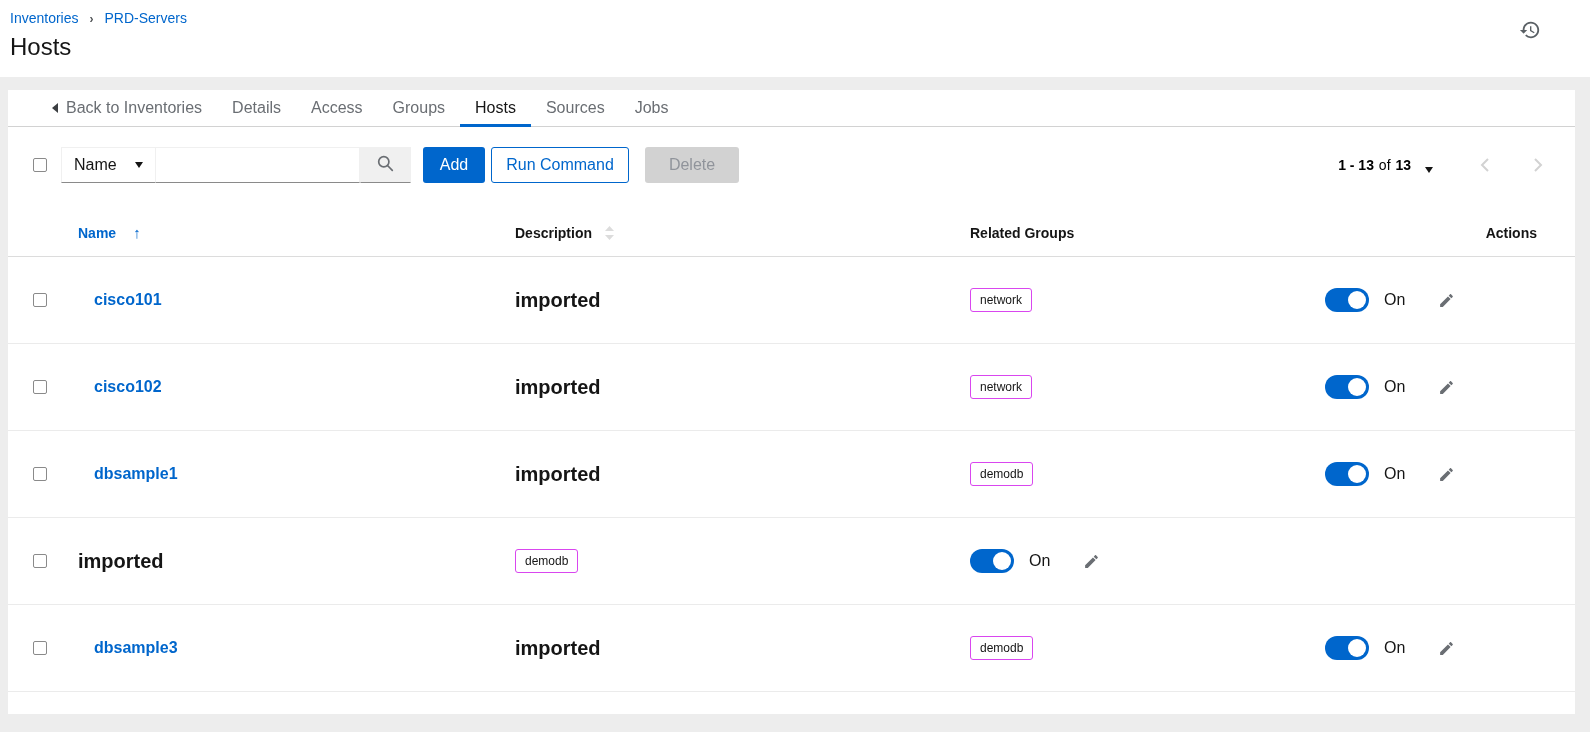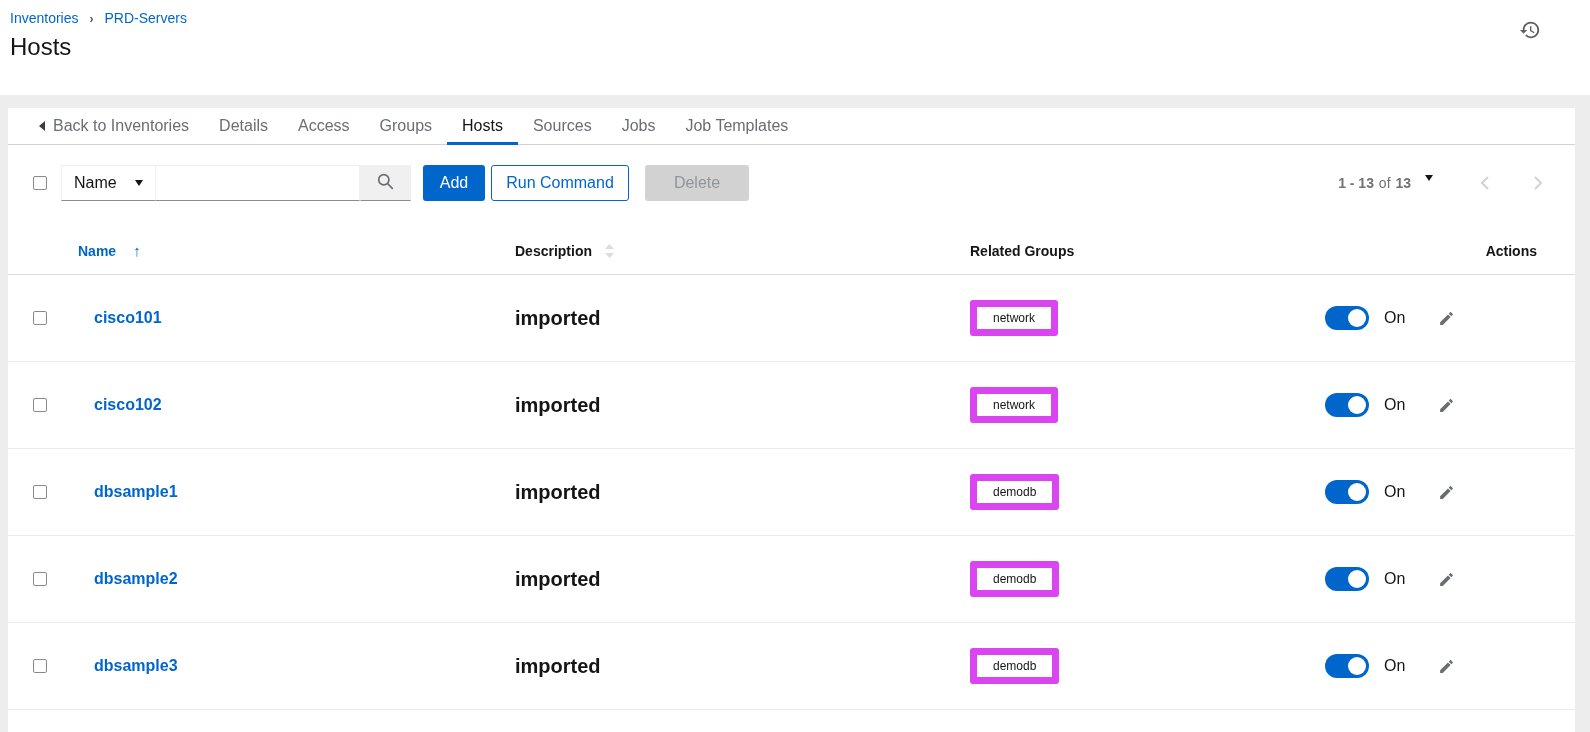--- a/index.html
+++ b/index.html
@@ -3,33 +3,33 @@
 <meta charset="utf-8">
 <style>
   * { box-sizing: border-box; }
   html,body { margin:0; padding:0; }
   body {
     width:1590px; height:732px; overflow:hidden;
     background:#ededed; color:#151515;
     font-family:"Liberation Sans", sans-serif;
   }
   
-  .top-header { background:#fff; height:95px; padding:10px 0 0 10px; position:relative; }
+  .top-header { background:#fff; height:77px; padding:10px 0 0 10px; position:relative; }
   .breadcrumb { display:flex; align-items:center; gap:11px; font-size:14px; }
   .breadcrumb .crumb { color:#0066cc; text-decoration:none; cursor:pointer; }
   .crumb-sep { color:#4f5255; font-size:12px; font-weight:700; padding-top:1px; }
   .page-title { font-size:24px; font-weight:400; margin-top:7px; color:#151515; }
   .history-btn { position:absolute; top:19px; right:48px; width:24px; height:24px;
                  background:none; border:none; padding:0; cursor:pointer; }
 
   
   .card { margin:13px 15px 0 8px; background:#fff; min-height:624px; }
 
   
-  .tabs { display:flex; align-items:stretch; height:37px; border-bottom:1px solid #d2d2d2; padding-left:16px; }
+  .tabs { display:flex; align-items:stretch; height:37px; border-bottom:1px solid #d2d2d2; padding-left:29px; }
   .tab { display:flex; align-items:center; padding:0 15px; font-size:16px; color:#6a6e73;
          position:relative; cursor:pointer; white-space:nowrap; background:none; border:none;
          font-family:inherit; }
   .tab.active { color:#151515; }
   .tab.active::after { content:""; position:absolute; left:0; right:0; bottom:-1px; height:3px; background:#0066cc; }
   .back-tri { width:0; height:0; border-top:5px solid transparent; border-bottom:5px solid transparent;
               border-right:6px solid #3c3f42; margin-right:8px; }
 
   
   .toolbar { display:flex; align-items:center; padding:20px 30px 26px 25px; }
@@ -43,45 +43,45 @@
   .search-input { height:36px; width:204px; border:1px solid #f0f0f0; border-left:none;
                   border-bottom:1px solid #8a8a8a; font-size:16px; padding:0 10px; outline:none;
                   font-family:inherit; }
   .search-btn { height:36px; width:51px; background:#f0f0f0; border:1px solid #f0f0f0;
                 border-bottom:1px solid #8a8a8a; display:flex; align-items:center; justify-content:center;
                 cursor:pointer; }
   .btn { height:36px; border-radius:3px; font-size:16px; font-family:inherit; display:inline-flex;
          align-items:center; justify-content:center; cursor:pointer; }
   .btn-add { background:#0066cc; color:#ffffff; border:none; width:62px; margin-left:12px; }
   .btn-run { background:#fff; color:#0066cc; border:1px solid #0066cc; width:138px; margin-left:6px; }
-  .btn-delete { background:#d2d2d2; color:#90949b; border:none; width:104px; margin-left:16px; cursor:default; }
+  .btn-delete { background:#d2d2d2; color:#90949b; border:none; width:94px; margin-left:16px; cursor:default; }
 
   .pagination { margin-left:auto; display:flex; align-items:center; font-size:14px; }
-  .page-menu { display:flex; align-items:flex-start; gap:14px; background:none; border:none; font-family:inherit;
-               font-size:14px; color:#737373; cursor:pointer; }
+  .page-menu { display:flex; align-items:flex-end; gap:14px; background:none; border:none; font-family:inherit;
+               font-size:14px; color:#000000; cursor:pointer; }
   .page-menu b { font-weight:700; }
   .page-menu .of { font-weight:400; padding:0 1px; }
   .page-nav { background:none; border:none; padding:0; margin-left:39px; cursor:default; line-height:0; }
 
   
   .thead, .trow { display:grid; grid-template-columns:70px 437px 455px 1fr 250px; align-items:center; }
   .thead { height:48px; border-bottom:1px solid #dcdcdc; font-size:14px; font-weight:700; }
   .th { display:flex; align-items:center; }
   .th-name { color:#0066cc; cursor:pointer; }
   .sort-arrow-asc { color:#0066cc; font-size:15px; margin-left:17px; font-weight:700; }
   .th-desc { color:#151515; cursor:pointer; }
   .sort-idle { margin-left:13px; line-height:0; }
   .th-actions { justify-content:flex-end; padding-right:38px; }
 
   .trow { height:87px; border-bottom:1px solid #ebebeb; }
   .cell-check { padding-left:25px; }
   .host-link { color:#0066cc; font-weight:700; font-size:16px; text-decoration:none; cursor:pointer;margin-left:16px; }
   .cell-desc { font-size:20px; color:#151515;font-weight:bold; }
-  .chip { display:inline-block; border:7px solid #d946ef; border-radius:3px; background:#fff;
-          padding:4px 16px; font-size:12px; color:#151515; cursor:pointer; }
+  .chip { display:inline-block; border:1px solid #d946ef; border-radius:3px; background:#fff;
+          padding:4px 9px; font-size:12px; color:#151515; cursor:pointer; }
   .cell-actions { display:flex; align-items:center; justify-content:flex-start; }
   .toggle { width:44px; height:24px; border-radius:12px; background:#0066cc; position:relative;
             border:none; cursor:pointer; flex:none; }
   .toggle .knob { position:absolute; top:3px; right:3px; width:18px; height:18px; border-radius:50%; background:#fff; }
   .on-label { margin-left:15px; font-size:16px; color:#151515; }
   .edit-btn { background:none; border:none; padding:0; margin-left:33px; cursor:pointer; line-height:0; }
 </style>
 </head>
 <body>
 
@@ -118,23 +118,20 @@
         <span>Groups</span>
       </button>
     <button class="tab active">
         <span>Hosts</span>
       </button>
     <button class="tab">
         <span>Sources</span>
       </button>
     <button class="tab">
         <span>Jobs</span>
-      </button>
-    <button class="tab">
-        <span>Job Templates</span>
       </button>
   </div>
 
   <div class="toolbar">
     <div class="checkbox"></div>
     <button class="filter-select">
       <span>Name</span>
       <span class="caret-down"></span>
     </button>
     <input class="search-input" type="text" value="" style="">
@@ -258,21 +255,20 @@
             </svg>
         </span>
       </button>
     </div>
   </div>
 
   <div class="trow">
     <div class="cell-check">
         <div class="checkbox"></div>
       </div>
-    <div><a class="host-link">dbsample2</a></div>
     <div class="cell-desc">imported</div>
     <div><span class="chip">demodb</span></div>
     <div class="cell-actions">
       <button class="toggle">
           <span class="knob"></span>
         </button>
       <span class="on-label">On</span>
       <button class="edit-btn">
         <span>
           <svg width="17" height="17" viewBox="0 0 24 24" fill="#6a6e73">

